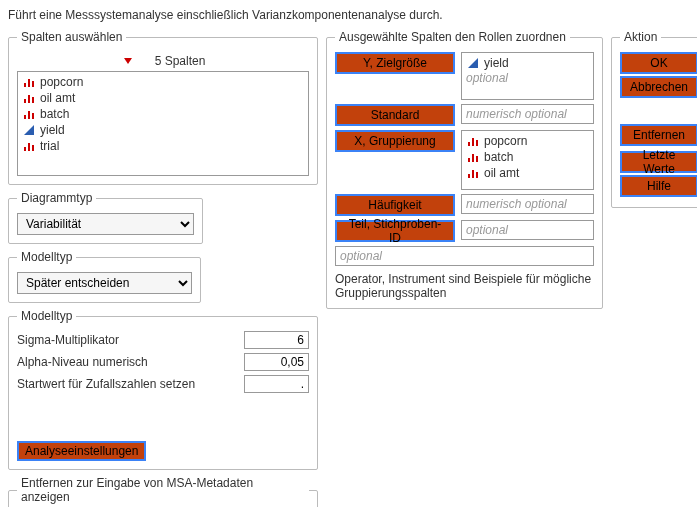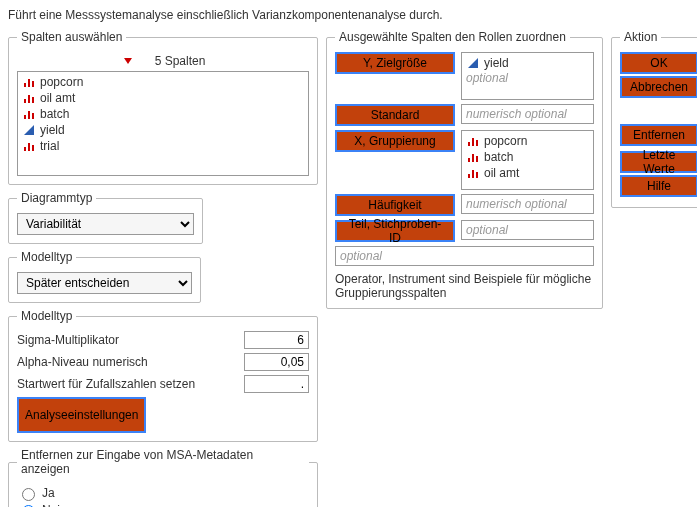--- a/index.html
+++ b/index.html
@@ -83,21 +83,21 @@
     justify-content: center;
     border: 2px solid #3b82f6;
     background: #c2410c;
     font-size: 12px;
     font-family: inherit;
     height: 22px;
     padding: 0 8px;
     cursor: pointer;
   }
   .btn-role { width: 120px; justify-content: center; }
-  .btn-small { padding: 16px 6px; height: 20px; }
+  .btn-small { padding: 8px 6px; height: 20px; margin-top: 44px; }
   .btn-action { width: 100%; margin-bottom: 2px; }
 
   .roles-area { display: flex; flex-direction: column; gap: 4px; }
   .role-row { display: flex; gap: 6px; align-items: flex-start; }
   .role-field {
     flex: 1;
     border: 1px solid #999;
     background: #fff;
     min-height: 20px;
     padding: 2px 4px;

